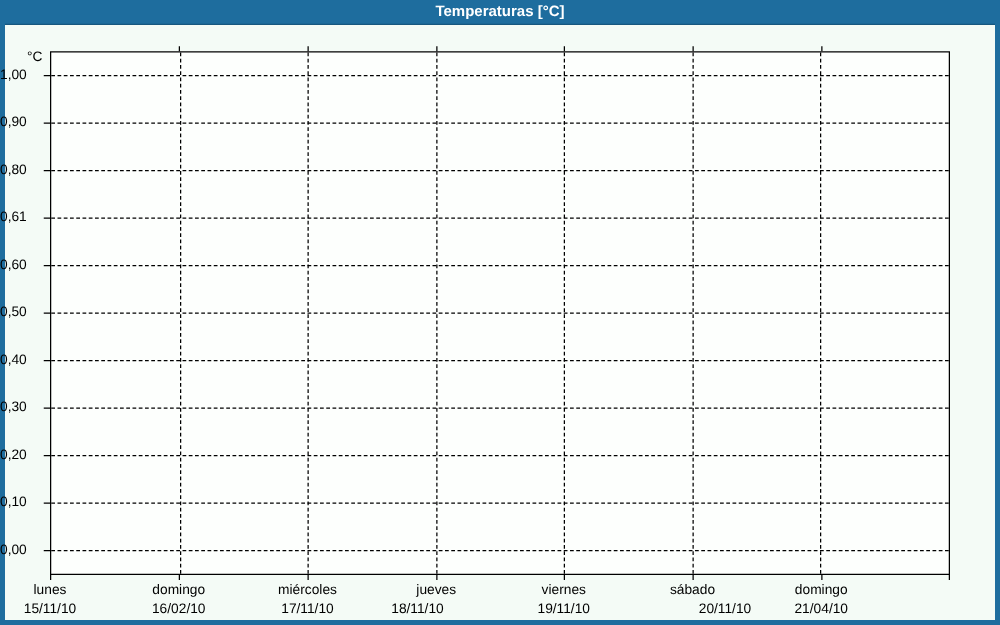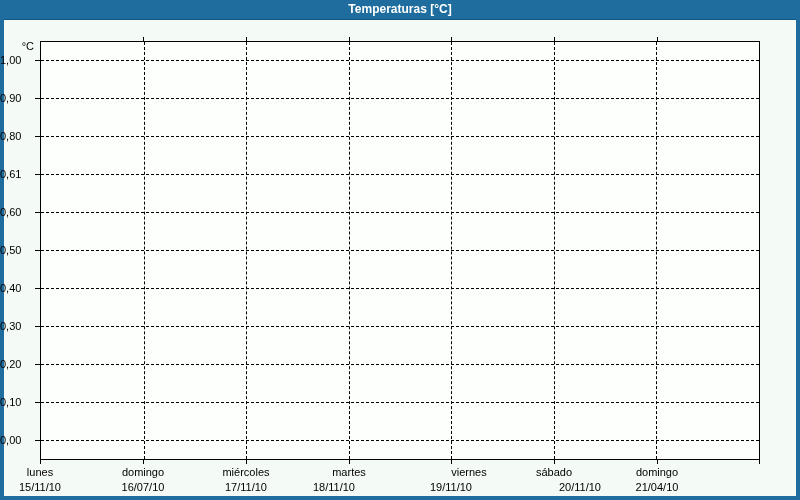--- a/index.html
+++ b/index.html
@@ -135,26 +135,26 @@
     <div class="vgrid" style="left:28.5714%"></div>
     <div class="vgrid" style="left:42.8571%"></div>
     <div class="vgrid" style="left:57.1429%"></div>
     <div class="vgrid" style="left:71.4286%"></div>
     <div class="vgrid" style="left:85.7143%"></div>
   </div>
 
   <div class="xlabel-name" style="left:-12px">lunes</div>
   <div class="xlabel-name" style="left:91px">domingo</div>
   <div class="xlabel-name" style="left:194px">miércoles</div>
-  <div class="xlabel-name" style="left:297px">martes</div>
-  <div class="xlabel-name" style="left:417px">viernes</div>
+  <div class="xlabel-name" style="left:297px">jueves</div>
+  <div class="xlabel-name" style="left:399px">viernes</div>
   <div class="xlabel-name" style="left:502px">sábado</div>
   <div class="xlabel-name" style="left:605px">domingo</div>
 
   <div class="xlabel-date" style="left:-12px">15/11/10</div>
-  <div class="xlabel-date" style="left:91px">16/07/10</div>
+  <div class="xlabel-date" style="left:91px">16/02/10</div>
   <div class="xlabel-date" style="left:194px">17/11/10</div>
   <div class="xlabel-date" style="left:282px">18/11/10</div>
   <div class="xlabel-date" style="left:399px">19/11/10</div>
   <div class="xlabel-date" style="left:528px">20/11/10</div>
   <div class="xlabel-date" style="left:605px">21/04/10</div>
 
 </div>
 
 </body></html>

